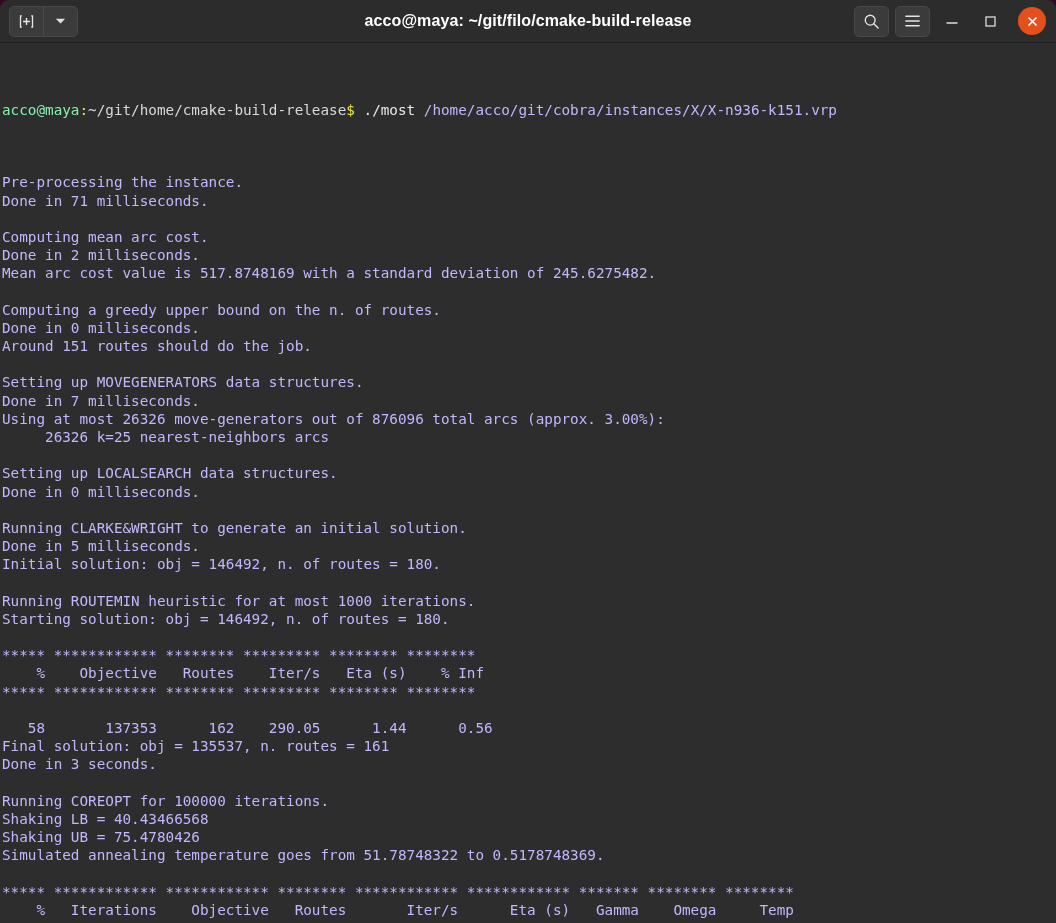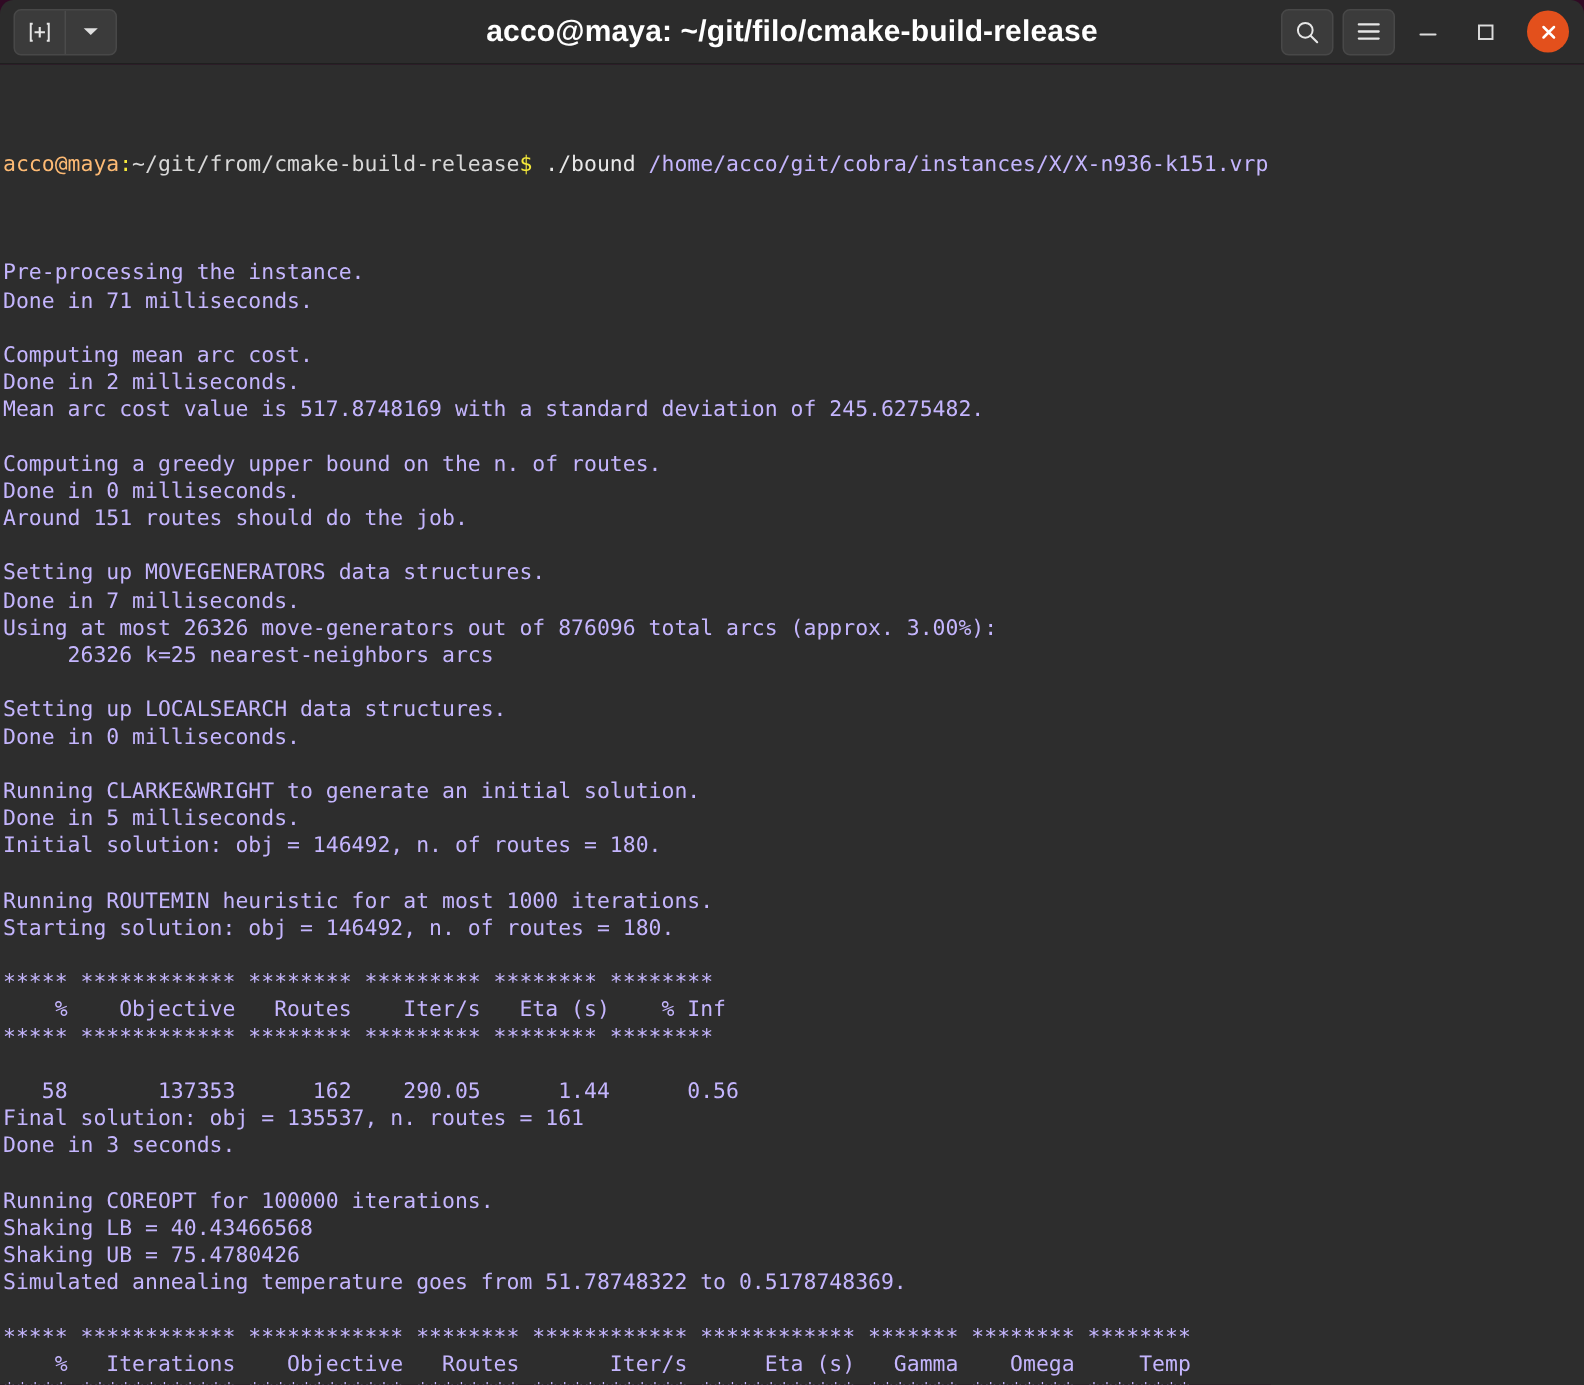--- a/index.html
+++ b/index.html
@@ -63,21 +63,21 @@
   .tb-btn + .tb-btn {
     border-left: 1px solid #4b4b4b;
   }
 
   #title-text {
     position: absolute;
     left: 0;
     right: 0;
     text-align: center;
     color: #ffffff;
-    font-size: 20px;
+    font-size: 16px;
     font-weight: bold;
     pointer-events: none;
     letter-spacing: 0.1px;
   }
 
   #titlebar-right {
     margin-left: auto;
     display: flex;
     align-items: center;
     gap: 6px;
@@ -128,21 +128,21 @@
     font-family: "DejaVu Sans Mono", monospace;
     font-size: 14.3px;
     line-height: 18.2px;
     color: #ffff3c;
     white-space: pre;
     letter-spacing: 0px;
     padding-left: 1px;
   }
   .line { height: 18.2px; white-space: pre; }
   .c-yellow { color: #c4b5fd; }
-  .c-user   { color: #fdba74; }
+  .c-user   { color: #86efac; }
   .c-colon  { color: #f4e83a; }
   .c-path   { color: #d8d8d8; }
   .c-dollar { color: #f4e83a; }
   .c-white  { color: #e8e8e8; }
 </style>
 </head>
 <body>
 
 <div id="window">
 
@@ -193,19 +193,19 @@
         <svg width="13" height="13" viewBox="0 0 13 13">
           <path d="M3 3 L10 10 M10 3 L3 10" stroke="#ffffff" stroke-width="1.7" stroke-linecap="round"></path>
         </svg>
       </div>
     </div>
   </div>
 
   <div id="terminal">
     <div id="screen">
 
-      <div class="line"><span class="c-user">acco@maya</span><span class="c-colon">:</span><span class="c-path">~/git/from/cmake-build-release</span><span class="c-dollar">$</span><span class="c-white"> ./bound </span><span class="c-yellow">/home/acco/git/cobra/instances/X/X-n936-k151.vrp</span></div>
+      <div class="line"><span class="c-user">acco@maya</span><span class="c-colon">:</span><span class="c-path">~/git/home/cmake-build-release</span><span class="c-dollar">$</span><span class="c-white"> ./most </span><span class="c-yellow">/home/acco/git/cobra/instances/X/X-n936-k151.vrp</span></div>
 
       <div id="output-lines"><div class="line c-yellow">Pre-processing the instance.</div><div class="line c-yellow">Done in 71 milliseconds.</div><div class="line c-yellow">&nbsp;</div><div class="line c-yellow">Computing mean arc cost.</div><div class="line c-yellow">Done in 2 milliseconds.</div><div class="line c-yellow">Mean arc cost value is 517.8748169 with a standard deviation of 245.6275482.</div><div class="line c-yellow">&nbsp;</div><div class="line c-yellow">Computing a greedy upper bound on the n. of routes.</div><div class="line c-yellow">Done in 0 milliseconds.</div><div class="line c-yellow">Around 151 routes should do the job.</div><div class="line c-yellow">&nbsp;</div><div class="line c-yellow">Setting up MOVEGENERATORS data structures.</div><div class="line c-yellow">Done in 7 milliseconds.</div><div class="line c-yellow">Using at most 26326 move-generators out of 876096 total arcs (approx. 3.00%):</div><div class="line c-yellow">     26326 k=25 nearest-neighbors arcs</div><div class="line c-yellow">&nbsp;</div><div class="line c-yellow">Setting up LOCALSEARCH data structures.</div><div class="line c-yellow">Done in 0 milliseconds.</div><div class="line c-yellow">&nbsp;</div><div class="line c-yellow">Running CLARKE&amp;WRIGHT to generate an initial solution.</div><div class="line c-yellow">Done in 5 milliseconds.</div><div class="line c-yellow">Initial solution: obj = 146492, n. of routes = 180.</div><div class="line c-yellow">&nbsp;</div><div class="line c-yellow">Running ROUTEMIN heuristic for at most 1000 iterations.</div><div class="line c-yellow">Starting solution: obj = 146492, n. of routes = 180.</div><div class="line c-yellow">&nbsp;</div><div class="line c-yellow">***** ************ ******** ********* ******** ********</div><div class="line c-yellow">    %    Objective   Routes    Iter/s   Eta (s)    % Inf</div><div class="line c-yellow">***** ************ ******** ********* ******** ********</div><div class="line c-yellow">&nbsp;</div><div class="line c-yellow">   58       137353      162    290.05      1.44      0.56</div><div class="line c-yellow">Final solution: obj = 135537, n. routes = 161</div><div class="line c-yellow">Done in 3 seconds.</div><div class="line c-yellow">&nbsp;</div><div class="line c-yellow">Running COREOPT for 100000 iterations.</div><div class="line c-yellow">Shaking LB = 40.43466568</div><div class="line c-yellow">Shaking UB = 75.4780426</div><div class="line c-yellow">Simulated annealing temperature goes from 51.78748322 to 0.5178748369.</div><div class="line c-yellow">&nbsp;</div><div class="line c-yellow">***** ************ ************ ******** ************ ************ ******* ******** ********</div><div class="line c-yellow">    %   Iterations    Objective   Routes       Iter/s      Eta (s)   Gamma    Omega     Temp</div><div class="line c-yellow">***** ************ ************ ******** ************ ************ ******* ******** ********</div></div>
 
     </div>
   </div>
 </div>
 
 </body></html>

